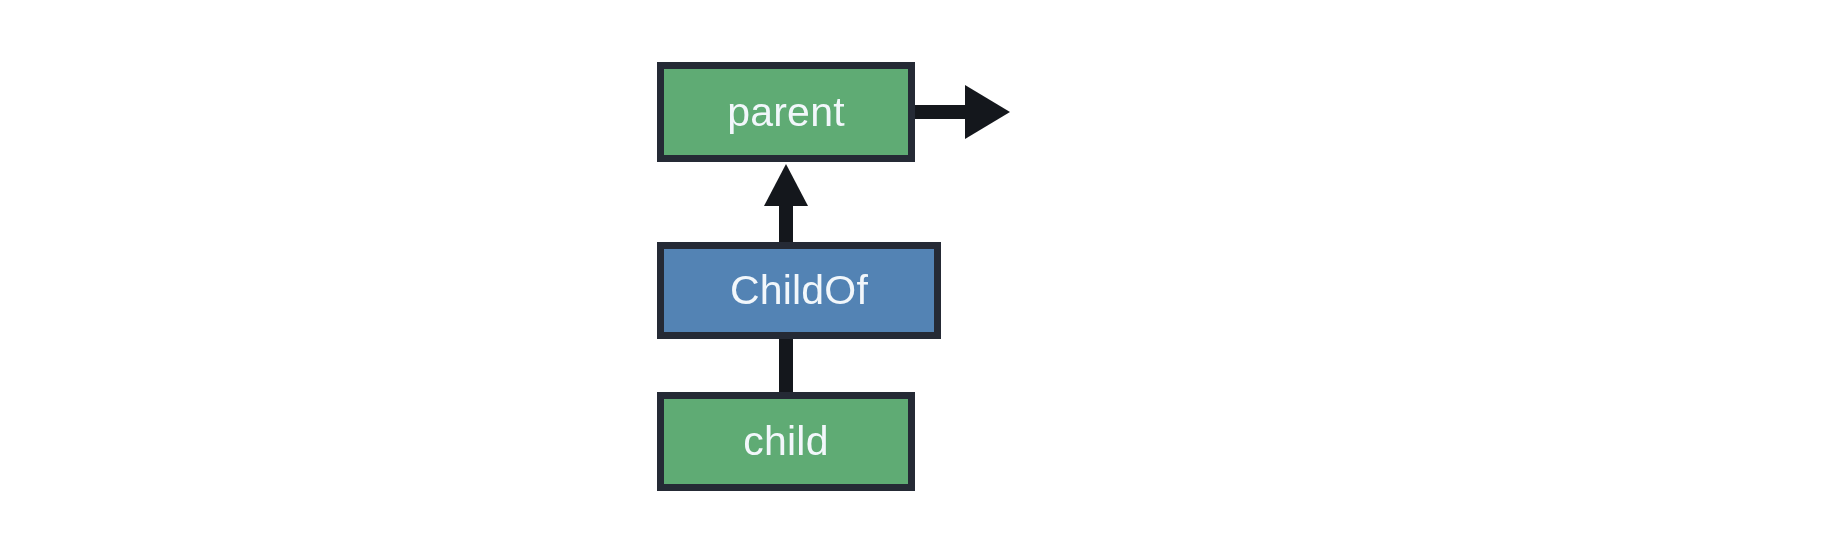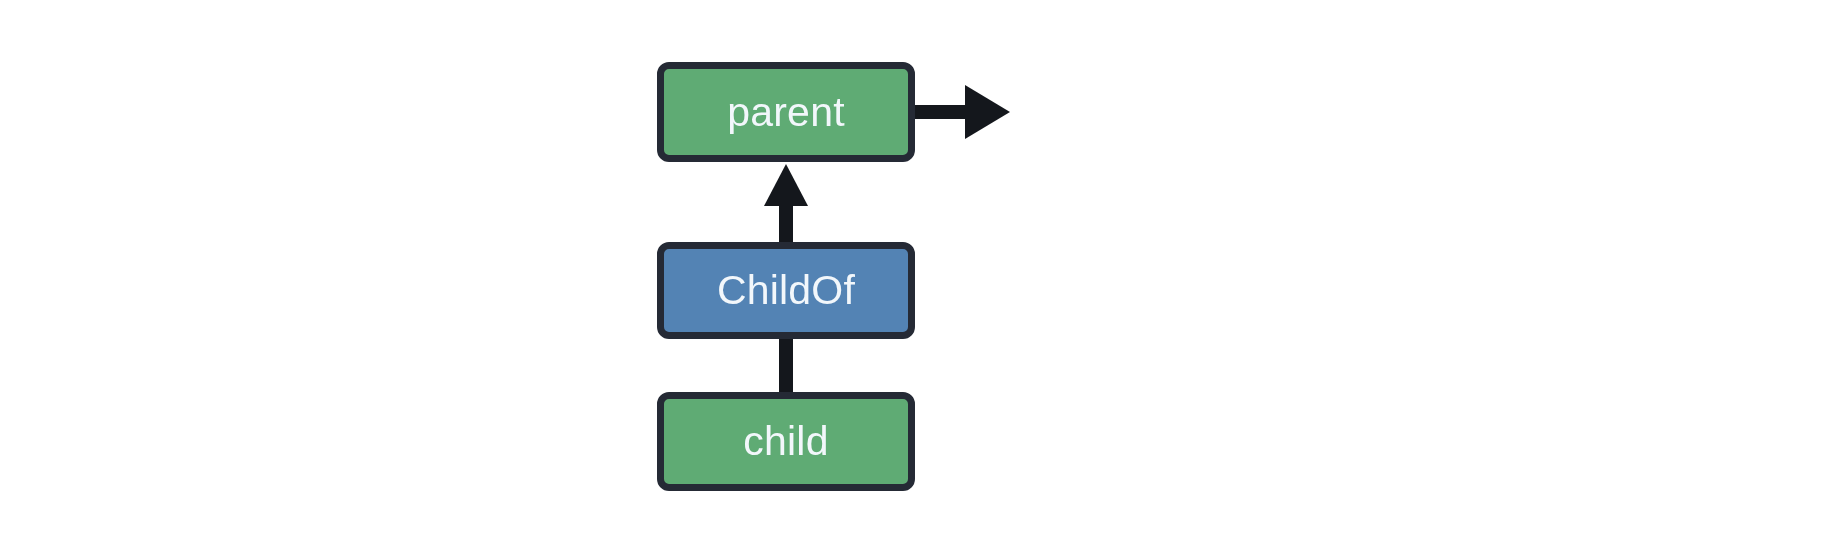--- a/index.html
+++ b/index.html
@@ -19,34 +19,34 @@
     height: 548px;
     background: #ffffff;
   }
   .node {
     position: absolute;
     box-sizing: border-box;
     display: flex;
     align-items: center;
     justify-content: center;
     border: 7px solid #252a35;
-    border-radius: 12px;
+    border-radius: 0;
     color: #f2f7fb;
     font-size: 41px;
     font-weight: 400;
     letter-spacing: 0.2px;
     line-height: 1;
     user-select: none;
   }
   .node-entity { background: #5fab74; }
   .node-component { background: #5383b4; }
 
   .node-parent   { left: 657px; top: 62px;  width: 258px; height: 100px; }
   .node-position { left: 1010px; top: 62px; width: 256px; height: 100px; }
-  .node-childof  { left: 657px; top: 242px; width: 258px; height: 97px; }
+  .node-childof  { left: 657px; top: 242px; width: 284px; height: 97px; }
   .node-child    { left: 657px; top: 392px; width: 258px; height: 99px; text-align: center; }
 
   .edge-svg {
     position: absolute;
     left: 0;
     top: 0;
     width: 1830px;
     height: 548px;
     overflow: visible;
     pointer-events: none;

